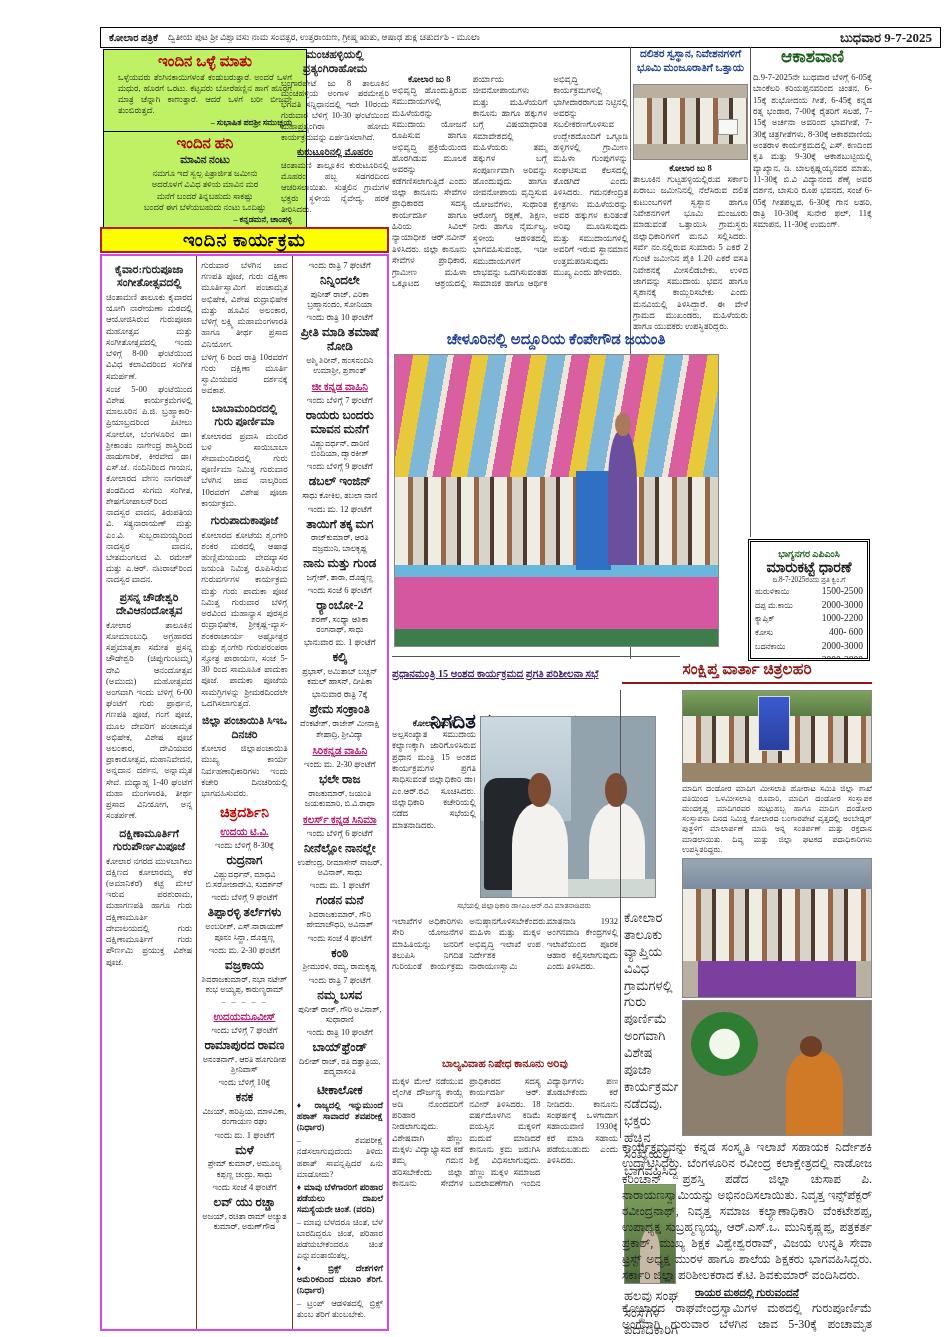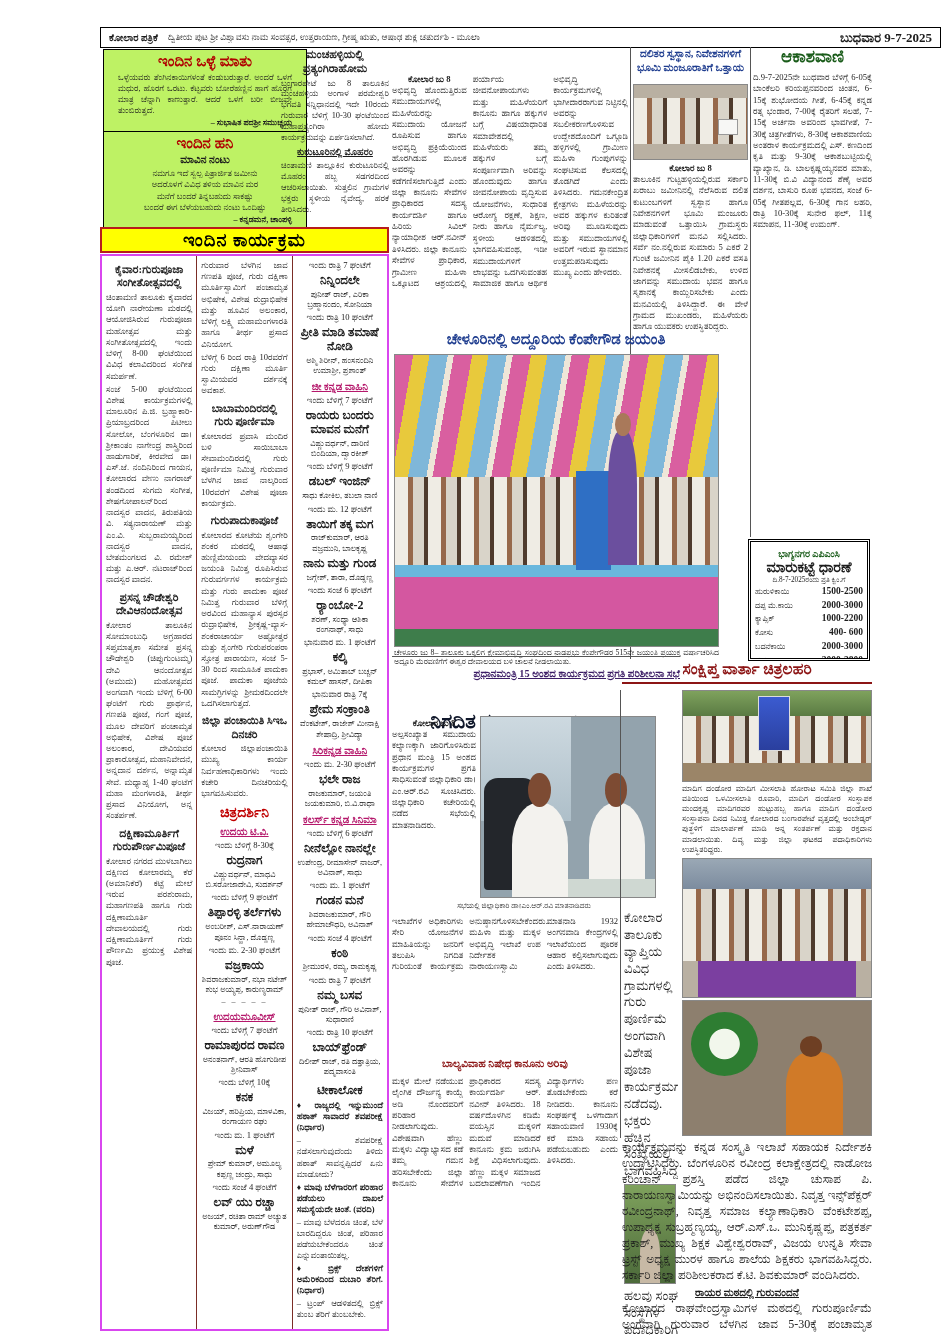--- a/index.html
+++ b/index.html
@@ -60,26 +60,26 @@
   #ak-title{left:753px;top:47px;width:119px;height:22px;font-size:17px;text-align:center;}
   #ak-body{left:753px;top:72px;width:119px;height:464px;overflow:hidden;font-size:8.4px;}
   
   #market{left:748px;top:539px;width:122px;height:122px;border:3px double #000;box-sizing:border-box;
     padding:7px 4px;background:#fff;overflow:hidden;}
   #market .morg{color:#1a5c1a;font-weight:bold;font-size:9.5px;text-align:center;}
   #market .mtitle{font-weight:bold;font-size:14.5px;text-align:center;line-height:1.1;}
   #market .mnote{font-size:7.2px;text-align:center;margin-bottom:1px;}
   .mrow{display:flex;justify-content:space-between;align-items:baseline;line-height:1.45;}
   .mrow .mi{font-size:8px;}
-  .mrow .mr{font-size:9.5px;font-weight:bold;text-align:right;}
+  .mrow .mr{font-size:9.5px;font-weight:normal;text-align:right;}
   
   #ch-head{left:393px;top:331px;width:326px;height:20px;font-size:15px;text-align:center;white-space:nowrap;}
   #ch-cap{left:394px;top:649px;width:325px;height:17px;font-size:7.8px;text-align:justify;line-height:1.15;overflow:hidden;}
   #pm-line{left:392px;top:668px;width:288px;height:15px;color:#3c1d66;font-weight:bold;font-size:10.3px;
-    text-align:right;text-decoration:underline;white-space:nowrap;}
+    text-align:left;text-decoration:underline;white-space:nowrap;}
   #dc-head{left:390px;top:684px;width:292px;height:30px;font-size:20px;text-align:center;color:#2d4a22;white-space:nowrap;}
   #dc-side{left:392px;top:718px;width:84px;height:194px;overflow:hidden;}
   #dc-cap{left:392px;top:901px;width:264px;height:11px;font-size:7.4px;text-align:center;overflow:hidden;}
   #dc-cols1{left:392px;top:916px;width:226px;height:140px;column-count:3;column-gap:6px;overflow:hidden;}
   #mid-head2{left:392px;top:1058px;width:226px;height:16px;font-size:10.5px;text-align:center;}
   #dc-cols2{left:392px;top:1076px;width:226px;height:255px;column-count:3;column-gap:6px;overflow:hidden;}
   #sank{left:622px;top:660px;width:250px;height:22px;font-size:15.5px;text-align:center;
     border-bottom:2px solid #8c1515;}
   #news-col{left:624px;top:910px;width:54px;height:425px;overflow:hidden;font-size:13px;text-align:justify;line-height:1.3;}
   #cap-a{left:682px;top:784px;width:190px;height:72px;font-size:7.9px;text-align:justify;line-height:1.28;overflow:hidden;}
@@ -319,21 +319,20 @@
   <div class="abs hl-blue" id="ch-head">ಚೇಳೂರಿನಲ್ಲಿ ಅದ್ದೂರಿಯ ಕೆಂಪೇಗೌಡ ಜಯಂತಿ</div>
   <div class="abs ph" style="left:394px;top:354px;width:325px;height:293px;">
     <div class="drape"></div>
     <div class="crowdrow"></div>
     <div class="skirt"></div>
     <div class="floor"></div>
     <div class="podium"></div>
     <div class="speaker"></div>
     <div class="spkhead"></div>
   </div>
-  <div class="abs" id="ch-cap">ಚೇಳೂರು ಜು 8– ತಾಲೂಕು ಒಕ್ಕಲಿಗ ಕ್ಷೇಮಾಭಿವೃದ್ಧಿ ಸಂಘದಿಂದ ನಾಡಪ್ರಭು ಕೆಂಪೇಗೌಡರ 515ನೇ ಜಯಂತಿ ಪ್ರಯುಕ್ತ ವರ್ಷಾಚರಿಸಿದ ಅದ್ದೂರಿ ಮೆರವಣಿಗೆಗೆ ಈಶ್ವರ ದೇವಾಲಯದ ಬಳಿ ಚಾಲನೆ ನೀಡಲಾಯಿತು.</div>
 
   <div class="abs hrule" style="left:392px;top:656px;width:288px;"></div>
   <div class="abs" id="pm-line">ಪ್ರಧಾನಮಂತ್ರಿ 15 ಅಂಶದ ಕಾರ್ಯಕ್ರಮದ ಪ್ರಗತಿ ಪರಿಶೀಲನಾ ಸಭೆ</div>
 
   <div class="abs hl-green" id="dc-head" style="color:#0f172a;margin-top:26px;">ನಿಗದಿತ ಗುರಿ ಸಾಧಿಸಿ: ಜಿಲ್ಲಾಧಿಕಾರಿ</div>
   <div class="abs" id="dc-side">
     <div class="dateline">ಕೋಲಾರ ಜು 8</div>
     <div class="bodytxt">ಅಲ್ಪಸಂಖ್ಯಾತ ಸಮುದಾಯ ಕಲ್ಯಾಣಕ್ಕಾಗಿ ಜಾರಿಗೊಳಿಸಿರುವ ಪ್ರಧಾನ ಮಂತ್ರಿ 15 ಅಂಶದ ಕಾರ್ಯಕ್ರಮಗಳ ಪ್ರಗತಿ ಸಾಧಿಸುವಂತೆ ಜಿಲ್ಲಾಧಿಕಾರಿ ಡಾ।ಎಂ.ಆರ್.ರವಿ ಸೂಚಿಸಿದರು. ಜಿಲ್ಲಾಧಿಕಾರಿ ಕಚೇರಿಯಲ್ಲಿ ನಡೆದ ಸಭೆಯಲ್ಲಿ ಮಾತನಾಡಿದರು.</div>
   </div>
   <div class="abs ph" style="left:480px;top:716px;width:176px;height:182px;background:#93a3ad;">

